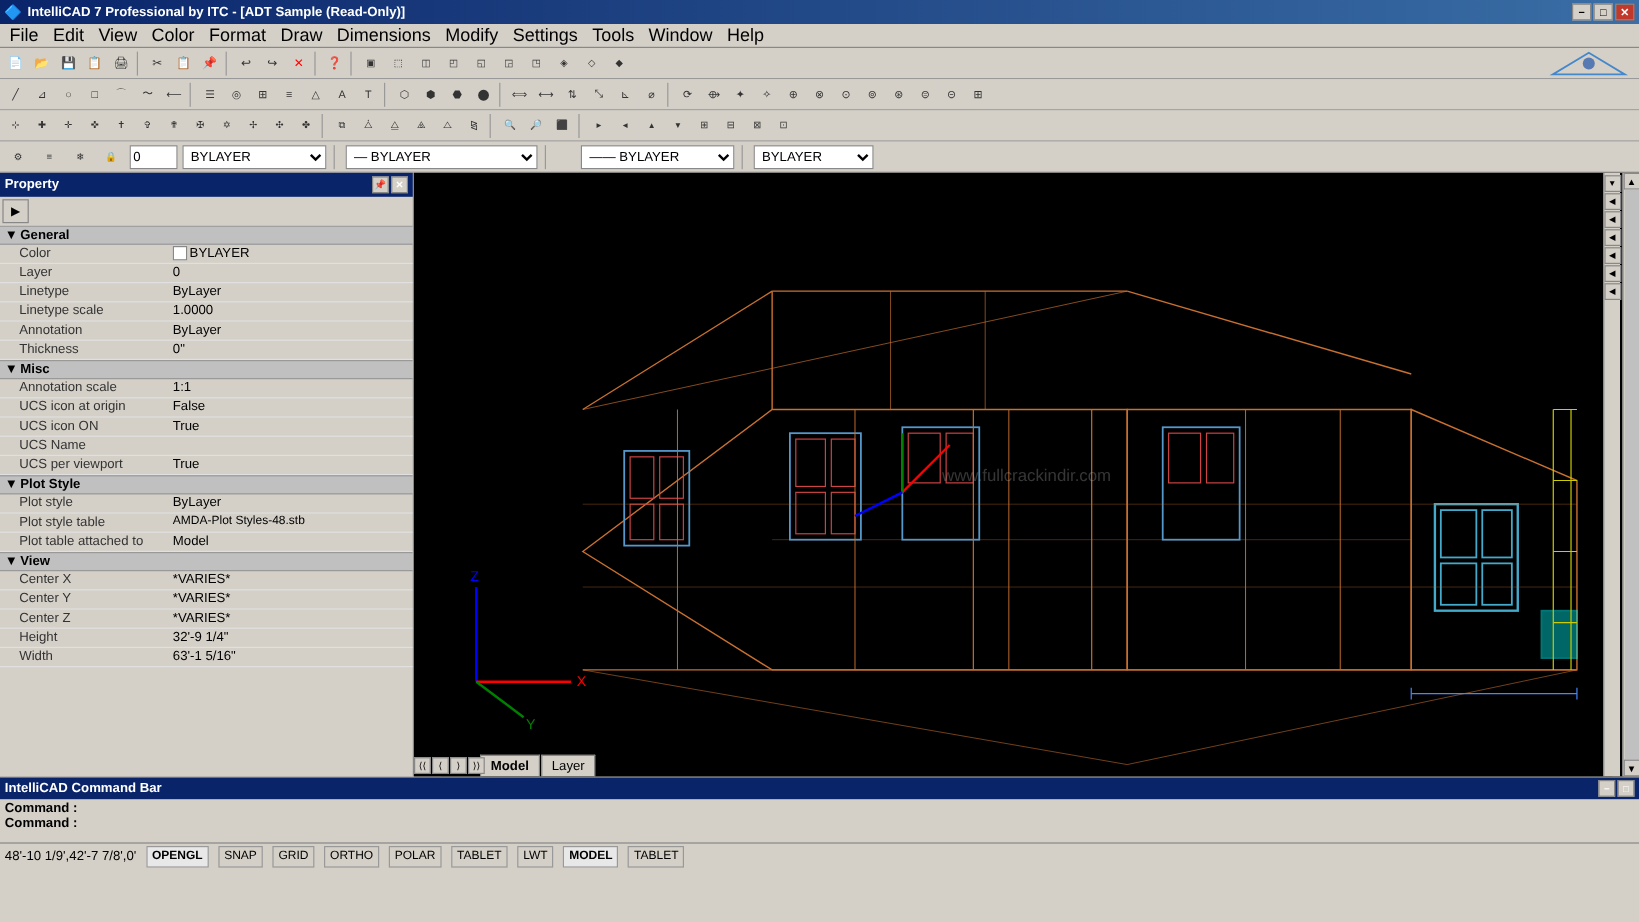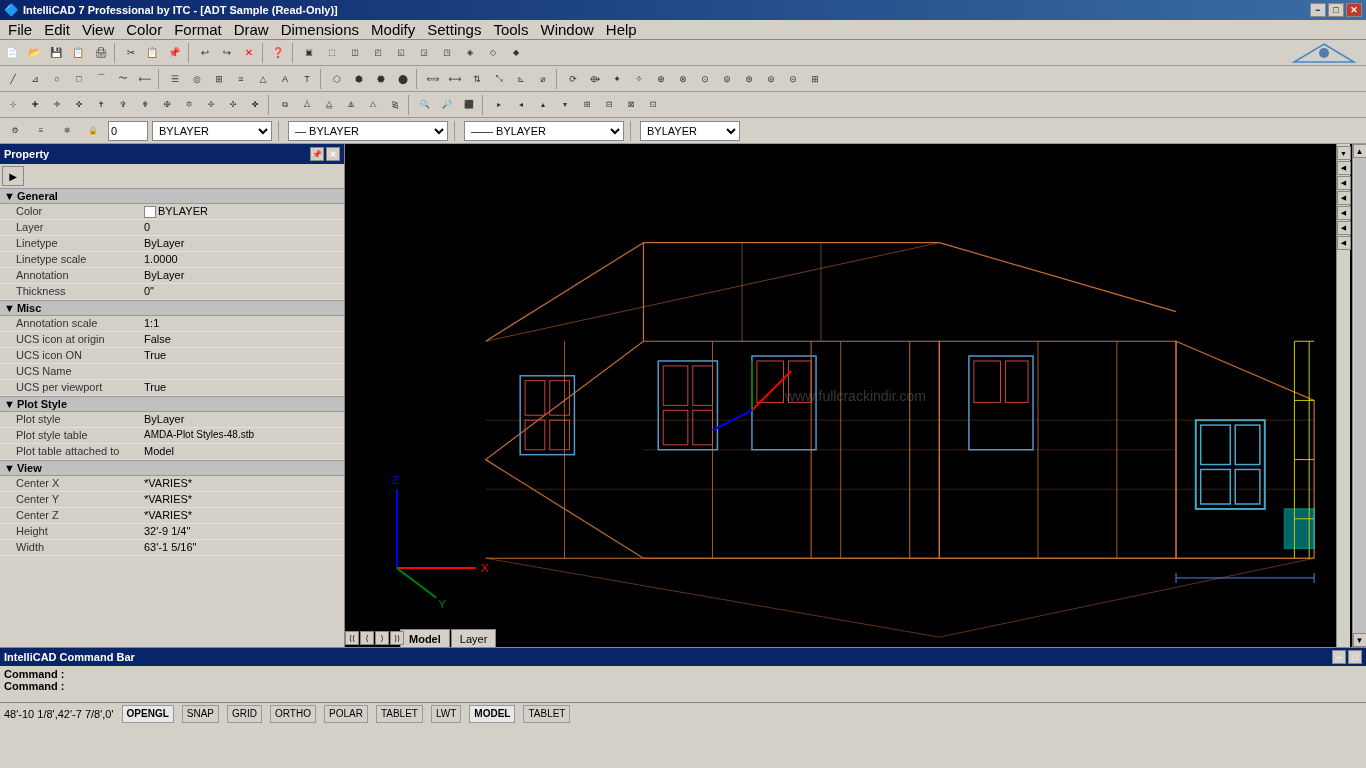--- a/index.html
+++ b/index.html
@@ -444,21 +444,21 @@
   <div class="tb-btn" style="font-size:8px;">🔒</div>
   <input type="text" class="layer-select" style="width: 40px;" value="0">
   <select class="layer-select" style="width:120px;">
     <option>BYLAYER</option>
   </select>
   <div class="tb-separator"></div>
   <select class="layer-select" style="width:160px;">
     <option>— BYLAYER</option>
   </select>
   <div class="tb-separator"></div>
-  <select class="layer-select" style="width:160px;">
+  <select class="layer-select" style="width:128px;margin-left:20px;">
     <option>—— BYLAYER</option>
   </select>
   <div class="tb-separator"></div>
   <select class="layer-select" style="width:100px;">
     <option>BYLAYER</option>
   </select>
 </div>
 
 <div id="main-area" style="height: 503px;">
 
@@ -715,21 +715,21 @@
       <span class="cmd-label">Command :</span>
     </div>
     <div class="cmd-line">
       <span class="cmd-label">Command :</span>
     </div>
   </div>
 </div>
 
 <div id="status-bar">
   <div id="status-right">
-    <span>48'-10 1/8',42'-7 7/8',0'</span>
+    <span>48'-10 1/9',42'-7 7/8',0'</span>
     <div class="status-item active">OPENGL</div>
     <div class="status-item">SNAP</div>
     <div class="status-item">GRID</div>
     <div class="status-item">ORTHO</div>
     <div class="status-item">POLAR</div>
     <div class="status-item">TABLET</div>
     <div class="status-item">LWT</div>
     <div class="status-item active">MODEL</div>
     <div class="status-item">TABLET</div>
   </div>

